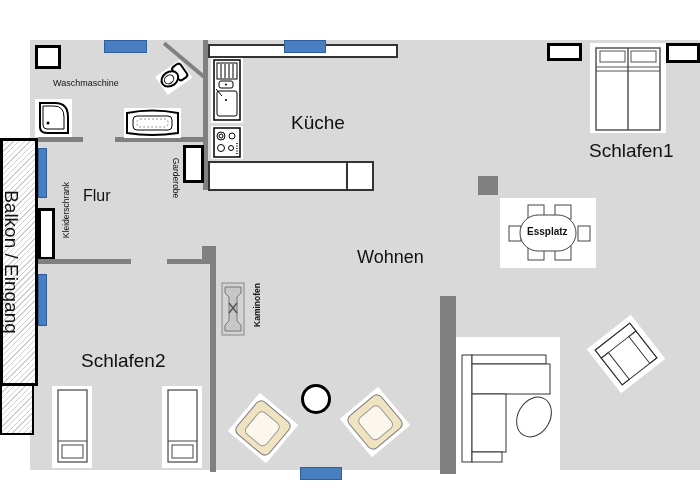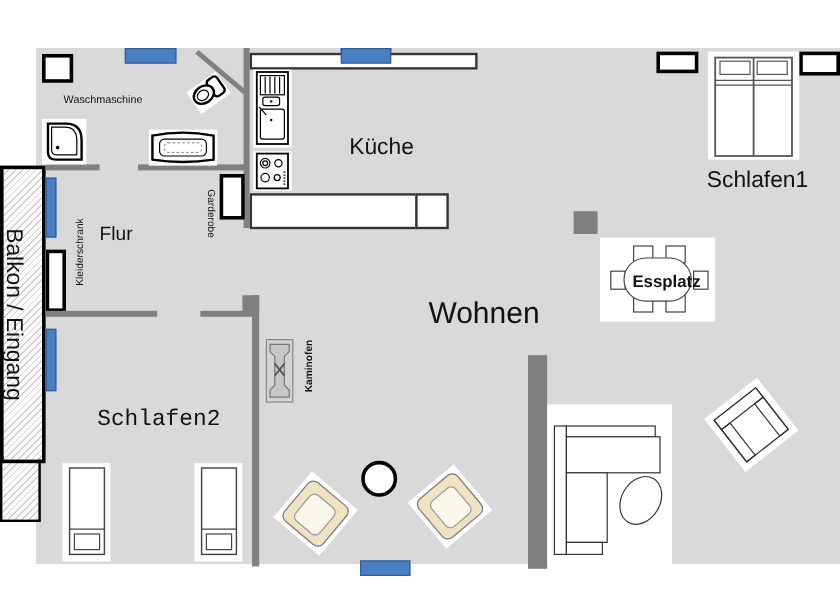--- a/index.html
+++ b/index.html
@@ -122,23 +122,23 @@
   <g fill="#fff" stroke="#444" stroke-width="1">
     <rect x="28" y="7" width="16" height="14"></rect>
       <rect x="55" y="7" width="16" height="14"></rect>
     <rect x="28" y="48" width="16" height="14"></rect>
       <rect x="55" y="48" width="16" height="14"></rect>
     <rect x="9" y="28" width="12" height="15"></rect>
       <rect x="78" y="28" width="12" height="15"></rect>
     <rect x="20" y="17" width="56" height="36" rx="18"></rect>
   </g>
 </svg>
-<div class="abs lbl" style="left:527px;top:226px;font-size:14px;font-weight:bold;">Essplatz</div>
+<div class="abs lbl" style="left:527px;top:226px;font-size:10px;font-weight:bold;">Essplatz</div>
 
-<div class="abs lbl" style="left:357px;top:247px;font-size:25px;text-align:right;">Wohnen</div>
+<div class="abs lbl" style="left:357px;top:247px;font-size:18px;text-align:right;">Wohnen</div>
 <svg style="left:222px;top:283px;" width="22" height="52" viewBox="0 0 22 52">
   <rect x="0" y="0" width="22" height="52" fill="#d3d3d3" stroke="#888" stroke-width="1"></rect>
   <path d="M3 4 L19 4 L19 10 L15 14 L15 38 L19 42 L19 48 L3 48 L3 42 L7 38 L7 14 L3 10 Z" fill="#c7c7c7" stroke="#777" stroke-width="1"></path>
   <line x1="7" y1="20" x2="15" y2="30" stroke="#555" stroke-width="1.5"></line>
   <line x1="15" y1="20" x2="7" y2="30" stroke="#555" stroke-width="1.5"></line>
 </svg>
 <div class="abs lbl rot" style="left:230px;top:299px;width:56px;height:12px;font-size:8.5px;font-weight:bold;text-align:center;transform:rotate(-90deg);">Kaminofen</div>
 
 <div class="abs" style="left:301px;top:384px;width:30px;height:30px;border:3px solid #000;border-radius:50%;background:#fff;box-sizing:border-box;"></div>
 
@@ -171,21 +171,21 @@
 <svg style="left:584px;top:312px;" width="84" height="84" viewBox="0 0 84 84">
   <g transform="rotate(-38 42 42)">
     <rect x="14" y="14" width="56" height="56" fill="#fff"></rect>
     <rect x="20" y="20" width="44" height="44" fill="#fff" stroke="#333" stroke-width="1"></rect>
     <rect x="20" y="20" width="44" height="10" fill="none" stroke="#333" stroke-width="1"></rect>
     <rect x="20" y="30" width="9" height="34" fill="none" stroke="#333" stroke-width="1"></rect>
     <rect x="55" y="30" width="9" height="34" fill="none" stroke="#333" stroke-width="1"></rect>
   </g>
 </svg>
 
-<div class="abs lbl" style="left:81px;top:338px;font-size:19px;font-family:Liberation Mono, monospace;">Schlafen2</div>
+<div class="abs lbl" style="left:81px;top:350px;font-size:19px;">Schlafen2</div>
 <svg style="left:52px;top:386px;" width="40" height="82" viewBox="0 0 40 82">
   <rect x="0" y="0" width="40" height="82" fill="#fff"></rect>
   <rect x="6" y="4" width="29" height="72" fill="#fff" stroke="#444" stroke-width="1.2"></rect>
   <line x1="6" y1="55" x2="35" y2="55" stroke="#444" stroke-width="1"></line>
   <rect x="10" y="59" width="21" height="13" fill="none" stroke="#444" stroke-width="1"></rect>
 </svg>
 <svg style="left:162px;top:386px;" width="40" height="82" viewBox="0 0 40 82">
   <rect x="0" y="0" width="40" height="82" fill="#fff"></rect>
   <rect x="6" y="4" width="29" height="72" fill="#fff" stroke="#444" stroke-width="1.2"></rect>
   <line x1="6" y1="55" x2="35" y2="55" stroke="#444" stroke-width="1"></line>

